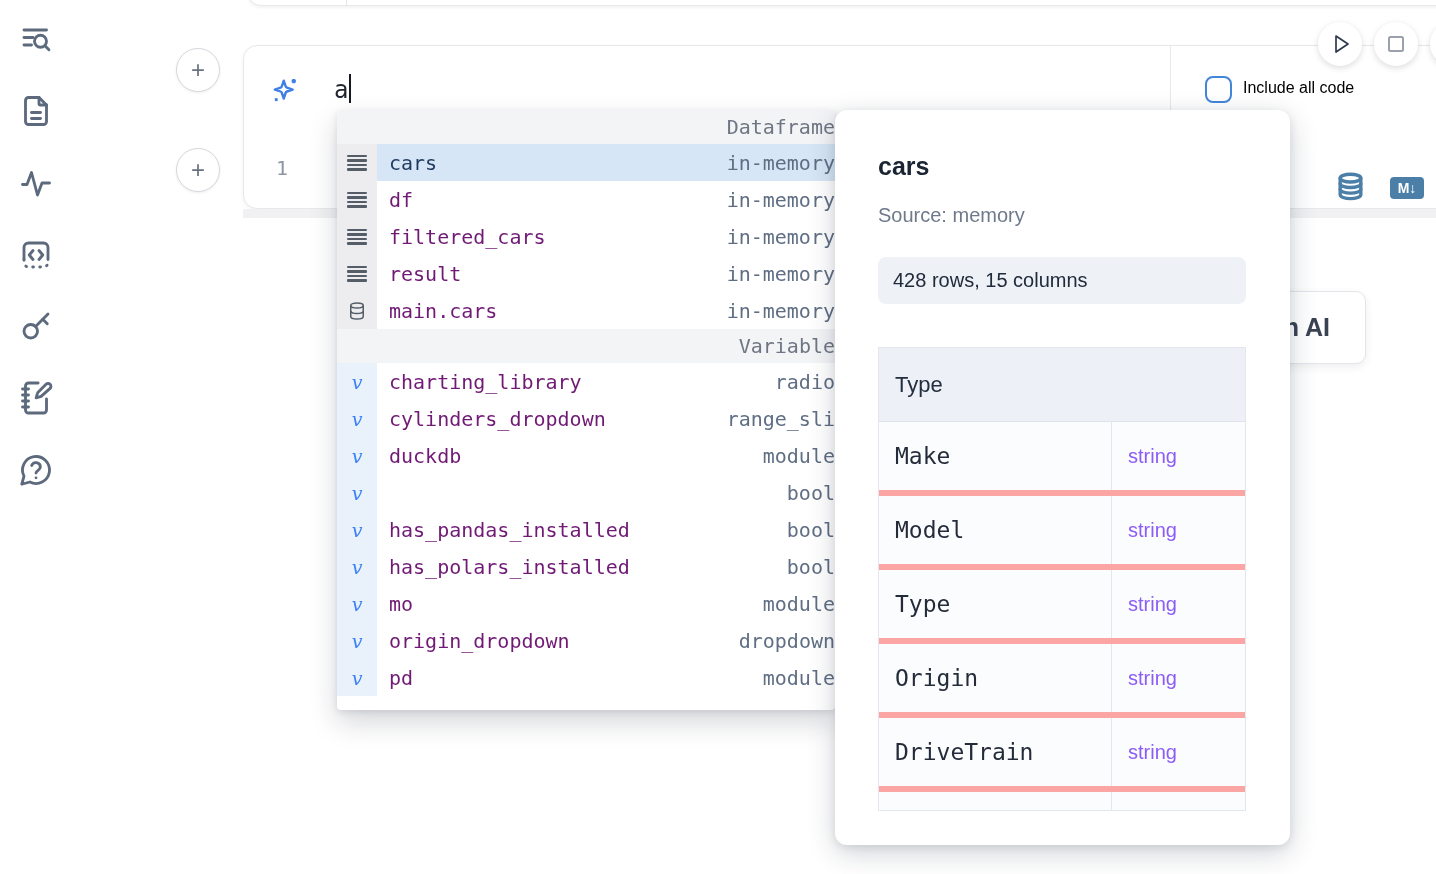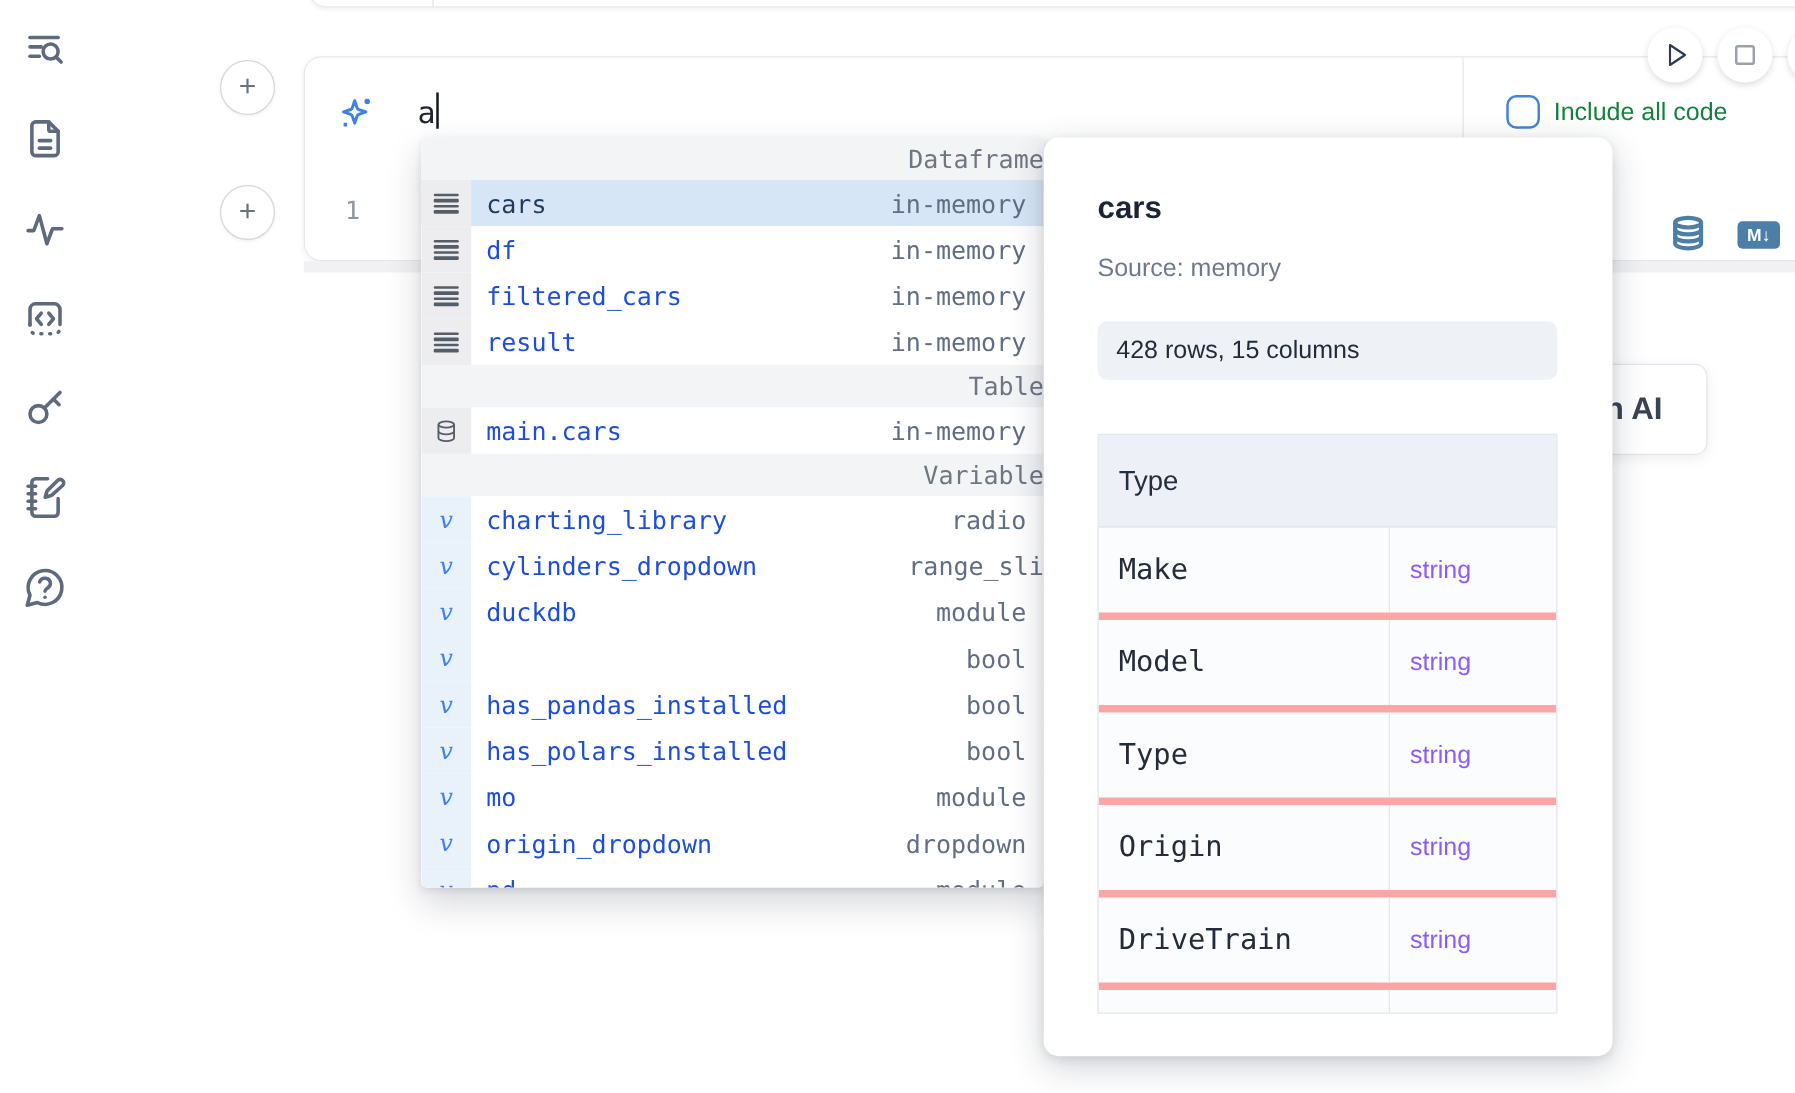--- a/index.html
+++ b/index.html
@@ -23,42 +23,42 @@
 
   
   .cell { left:243px; top:45px; width:1210px; height:164px; background:#fff;
     border:1px solid #e7e8ea; border-radius:14px; box-shadow:0 2px 5px rgba(0,0,0,.05); }
   .cell-band { left:243px; top:209px; width:1193px; height:9px; background:#f1f1f3; }
   .prompt-divider { left:1170px; top:46px; width:1px; height:64px; background:#e7e8ea; }
   .sparkle { left:270px; top:75px; width:30px; height:30px; }
   .prompt-text { left:334px; top:74px; font-family:"DejaVu Sans Mono", monospace; font-size:24px; color:#1f2430; }
   .caret { display:inline-block; width:2px; height:29px; background:#15181f; vertical-align:-5px; margin-left:1px; }
   .checkbox { left:1205px; top:76px; width:27px; height:27px; border:2px solid #4285d9; border-radius:8px; background:#fff; cursor:pointer; }
-  .include-label { left:1243px; top:79px; font-size:20px; color:#15803d; }
+  .include-label { left:1243px; top:79px; font-size:16px; color:#000000; }
   .line-no { left:262px; top:156px; width:26px; text-align:right; font-family:"DejaVu Sans Mono", monospace; font-size:20px; color:#8d95a3; }
   .db-icon-blue { left:1335px; top:171px; width:31px; height:31px; }
   .db-icon-blue svg { stroke:#4c7fa8; fill:none; stroke-width:2.6; stroke-linecap:round; }
   .md-badge { left:1390px; top:177px; width:34px; height:22px; background:#4c7fa8; border-radius:4px;
     color:#fff; font-weight:bold; font-size:14px; text-align:center; line-height:22px; letter-spacing:0; cursor:pointer; }
 
   
   .run-circle { width:44px; height:44px; border-radius:50%; background:#fff; box-shadow:0 2px 6px rgba(0,0,0,.14); cursor:pointer; }
   .run-circle svg { width:44px; height:44px; fill:none; stroke-linejoin:round; }
 
   
   .dropdown { left:337px; top:110px; width:498px; height:600px; background:#fff; z-index:10;
     border-radius:4px; box-shadow:0 12px 28px rgba(20,30,50,.18), 0 2px 6px rgba(20,30,50,.10); overflow:hidden;
     font-family:"DejaVu Sans Mono", monospace;text-align:right; }
   .dd-header { height:34px; background:#f3f4f6; color:#6e7683; font-size:20px; line-height:34px; padding-left:10px; }
   .dd-row { height:37px; display:flex; align-items:center; cursor:pointer; background:#fff; }
   .dd-gutter { width:40px; height:37px; flex:0 0 40px; display:flex; align-items:center; justify-content:center; }
   .gut-gray { background:#ededef; }
   .gut-blue { background:#e9f1fa; }
-  .dd-name { font-size:20px; color:#1d4ed8; margin-left:12px; white-space:nowrap; }
-  .dd-type { font-size:20px; color:#5f6e84; margin-left:auto; padding-right:14px; white-space:nowrap; }
+  .dd-name { font-size:20px; color:#701a75; margin-left:12px; white-space:nowrap; }
+  .dd-type { font-size:20px; color:#5f6e84; margin-left:auto; white-space:nowrap; }
   .dd-row.selected { background:#d7e6f6; }
   .dd-row.selected .dd-name { color:#1e3a5f; }
   .rows-icon { width:20px; height:16px; display:block; }
   .rows-icon div { height:2.5px; background:#555d69; margin-bottom:2.1px; border-radius:1px; }
   .tbl-icon svg { width:20px; height:20px; stroke:#555d69; fill:none; stroke-width:1.8; }
   .var-icon { font-family:"DejaVu Serif", serif; font-style:italic; color:#3b82f6; font-size:19px; }
 
   
   .card { left:835px; top:110px; width:455px; height:735px; background:#fff; border-radius:12px; z-index:20;
     box-shadow:0 8px 28px rgba(25,35,55,.20), 0 2px 8px rgba(25,35,55,.10); }
@@ -234,21 +234,20 @@
             <div></div>
             <div></div>
             <div></div>
             <div></div>
           </span>
         </div>
       <span class="dd-name">result</span>
       <span class="dd-type">in-memory</span>
     </div>
 
-    <div class="dd-header">Table</div>
 
     <div class="dd-row">
       <div class="dd-gutter gut-gray tbl-icon">
         <svg viewBox="0 0 24 24">
             <ellipse cx="12" cy="5.5" rx="7.5" ry="3"></ellipse>
             <path d="M4.5 5.5v6.5c0 1.65 3.36 3 7.5 3s7.5-1.35 7.5-3V5.5"></path>
             <path d="M4.5 12v6.5c0 1.65 3.36 3 7.5 3s7.5-1.35 7.5-3V12"></path>
           </svg>
       </div>
       <span class="dd-name">main.cars</span>

